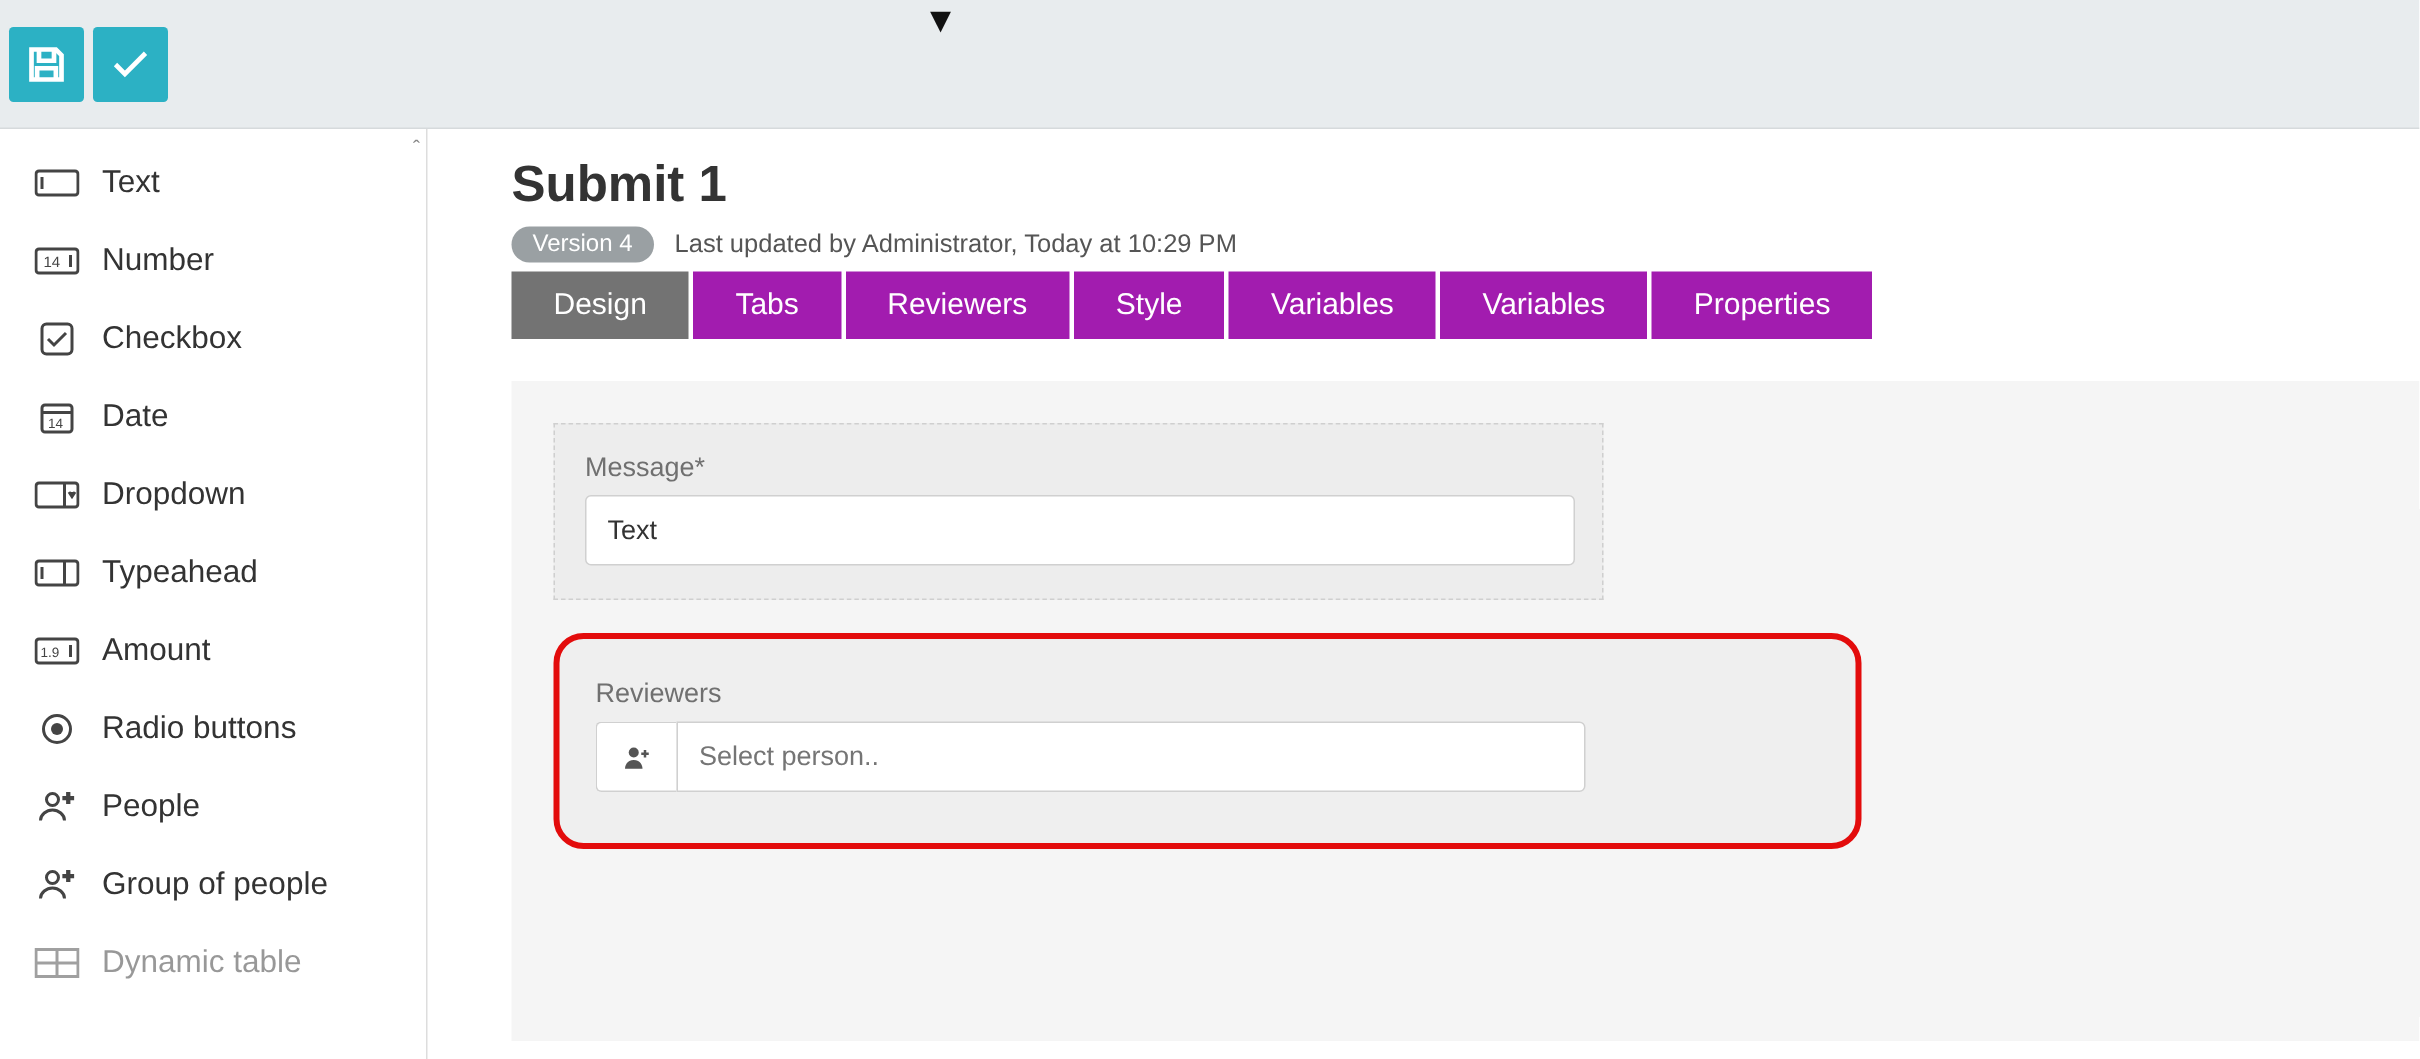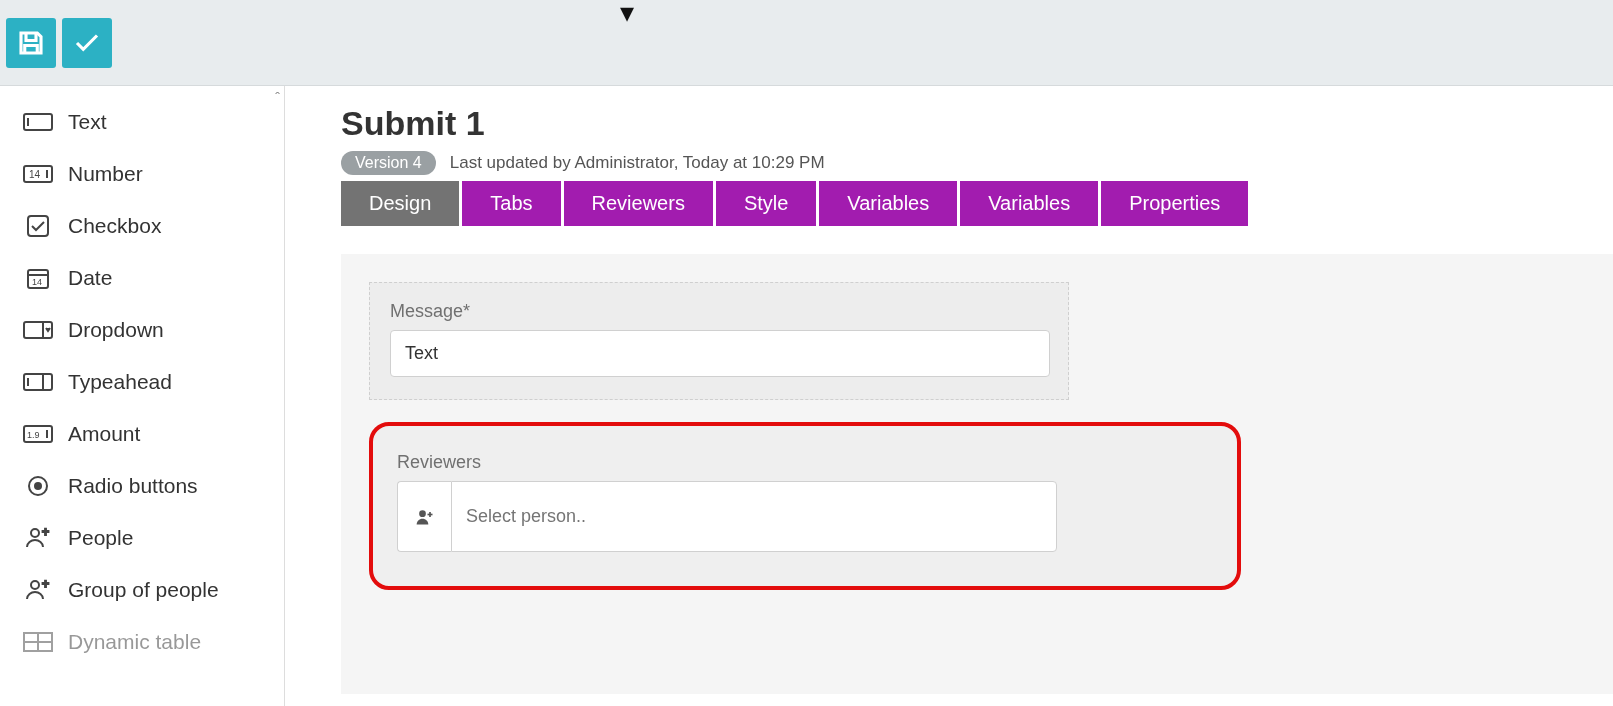--- a/index.html
+++ b/index.html
@@ -165,21 +165,21 @@
     display: flex;
     align-items: center;
     justify-content: center;
   }
   .people-addon svg { width: 20px; height: 20px; fill: #555; }
   .people-input {
     flex: 1;
     background: #fff;
     border: 1px solid #d0d0d0;
     border-radius: 0 4px 4px 0;
-    padding: 24px 14px;
+    padding: 12px 14px;
     font-size: 18px;
     color: #888;
   }
 </style>
 </head>
 <body>
 
 <div class="topbar">
   <span class="top-caret">▾</span>
   <div class="icon-btn">

